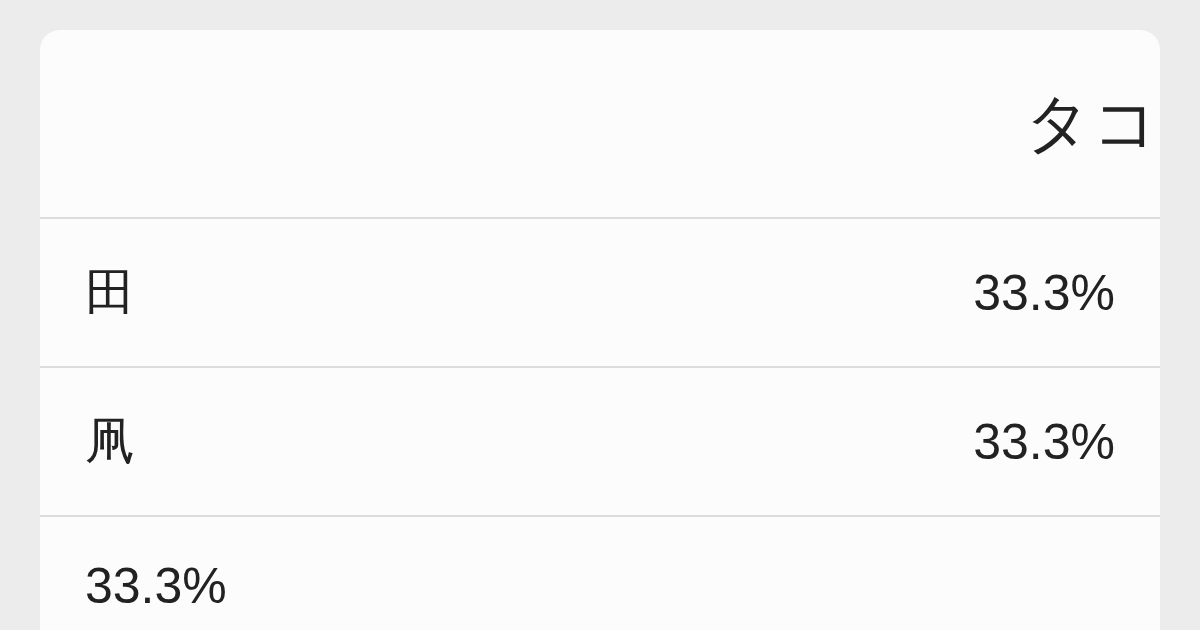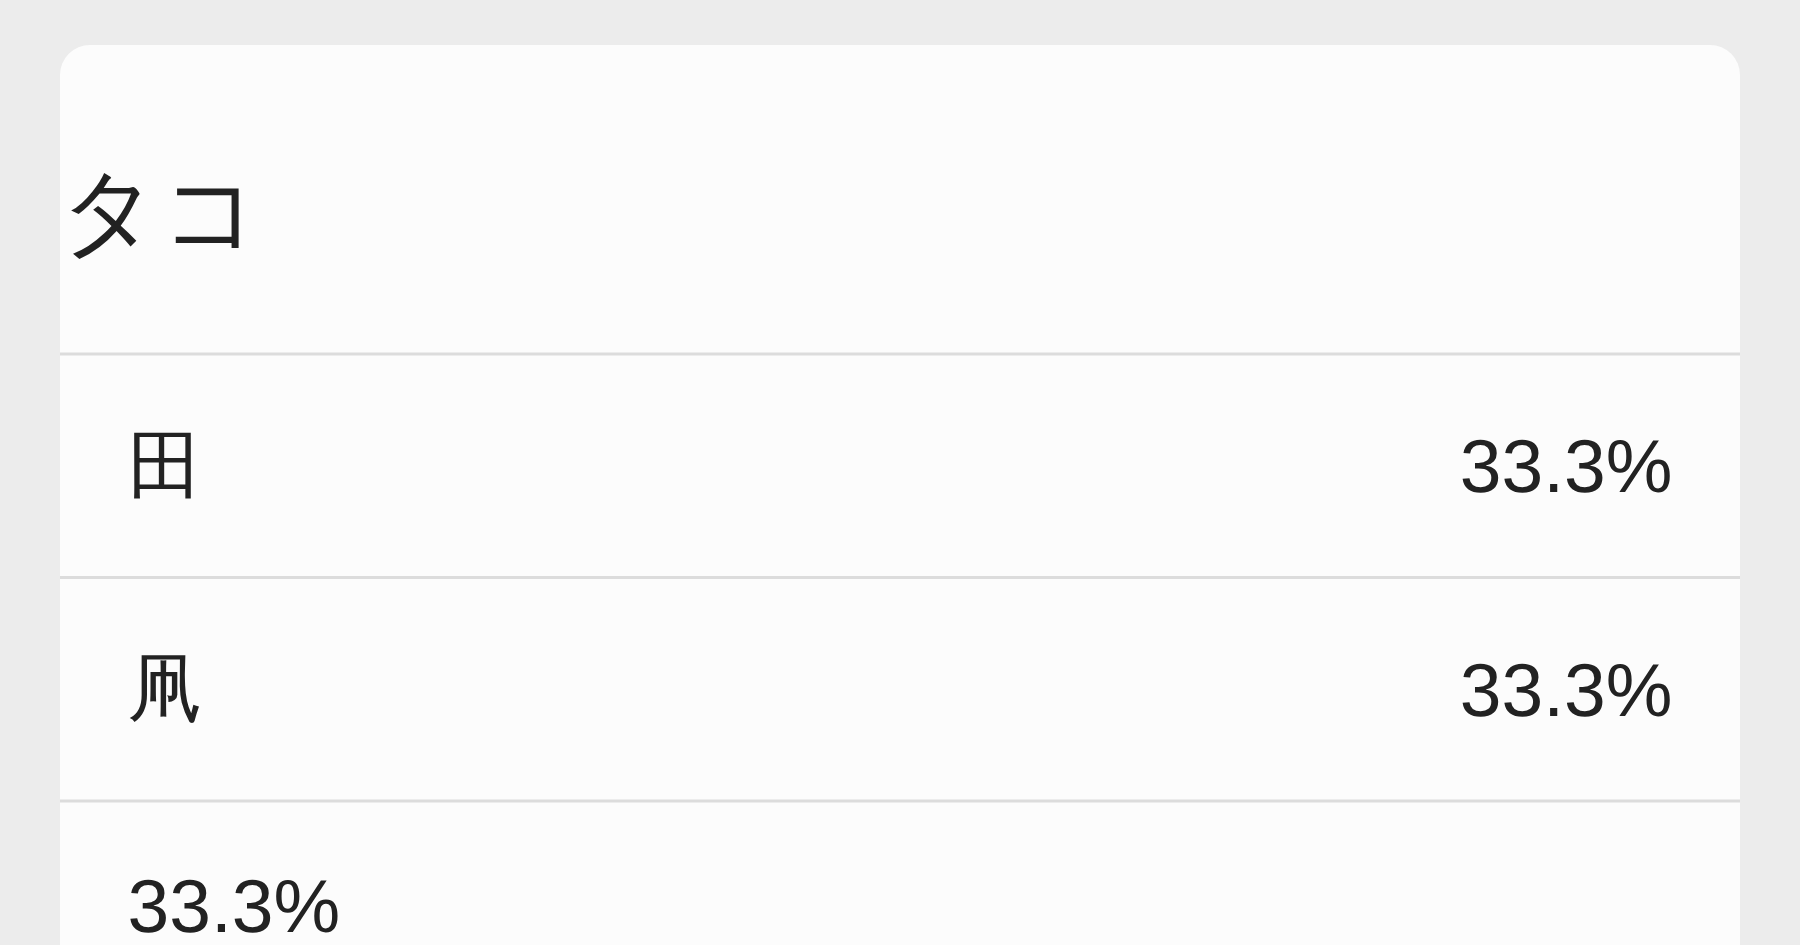--- a/index.html
+++ b/index.html
@@ -14,22 +14,22 @@
       font-family: -apple-system, BlinkMacSystemFont, "Hiragino Sans", "Hiragino Kaku Gothic ProN", "Yu Gothic", Meiryo, sans-serif;
       overflow: hidden;
     }
     .card {
       margin: 30px 40px 0 40px;
       background: #fcfcfc;
       border-radius: 20px 20px 0 0;
       overflow: hidden;
     }
     .title-section {
-      text-align: left;
-      padding: 68px 0 50px 0;
+      text-align: right;
+      padding: 50px 0 50px 0;
     }
     .title {
       font-size: 64px;
       font-weight: 400;
       color: #222;
       letter-spacing: 2px;
     }
     .row {
       display: flex;
       justify-content: space-between;

